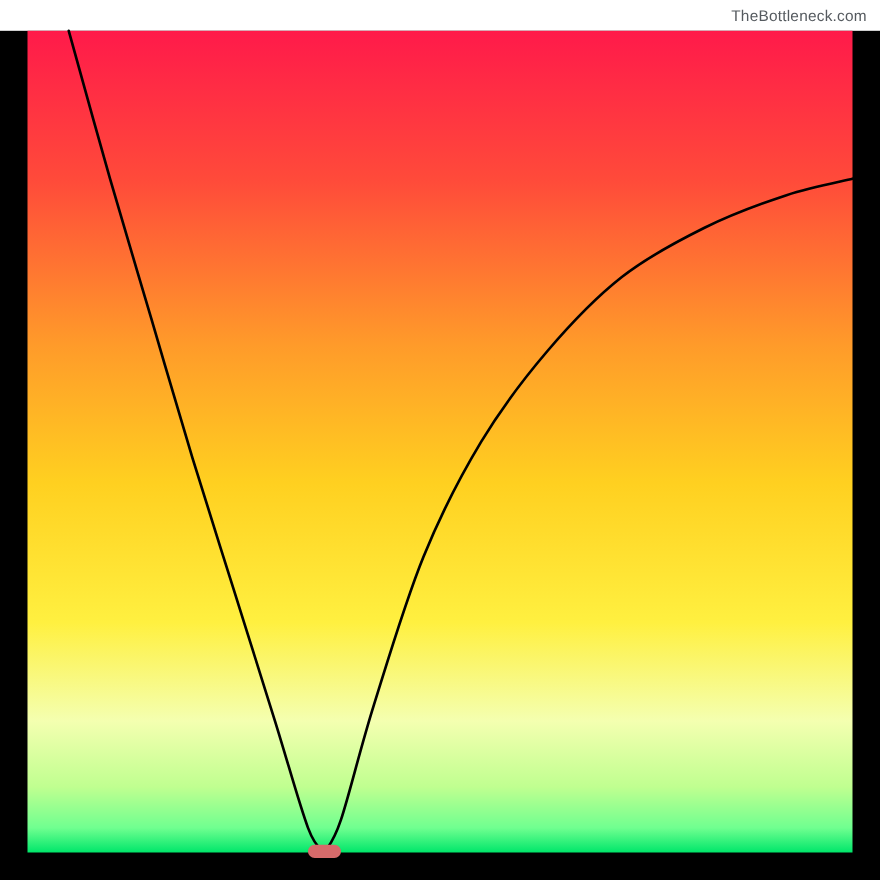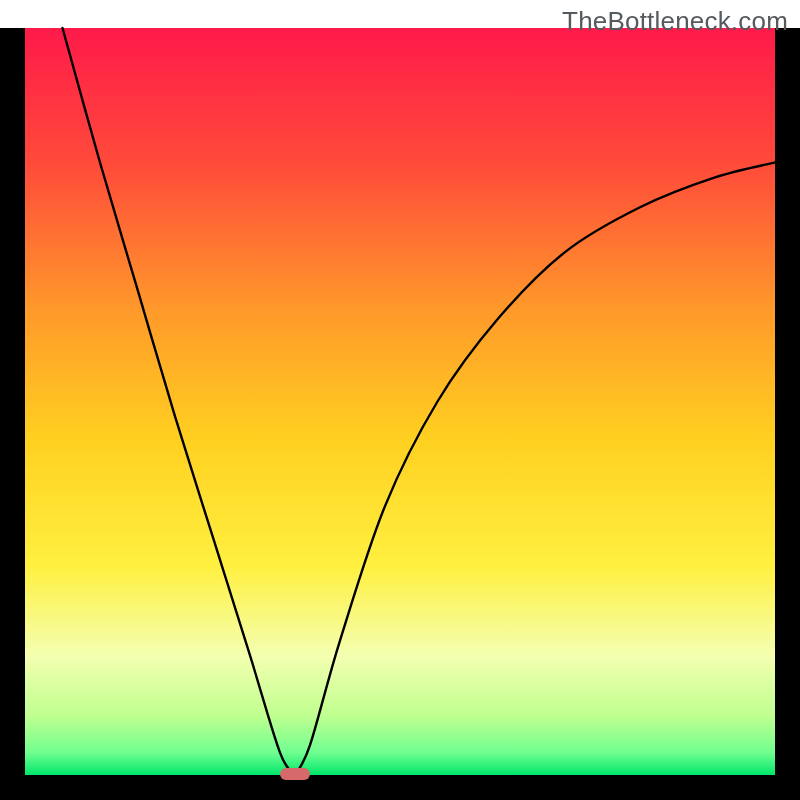--- a/index.html
+++ b/index.html
@@ -16,21 +16,21 @@
     top: 0;
     left: 0;
     width: 800px;
     height: 800px;
   }
   .watermark {
     position: absolute;
     top: 6px;
     right: 12px;
     color: #555a5f;
-    font-size: 26px;
+    font-size: 14px;
     font-weight: 500;
     letter-spacing: 0.2px;
   }
   svg { display: block; }
 </style>
 </head>
 <body>
 
 <div class="frame">
   <svg width="800" height="800" viewBox="0 0 800 800">

